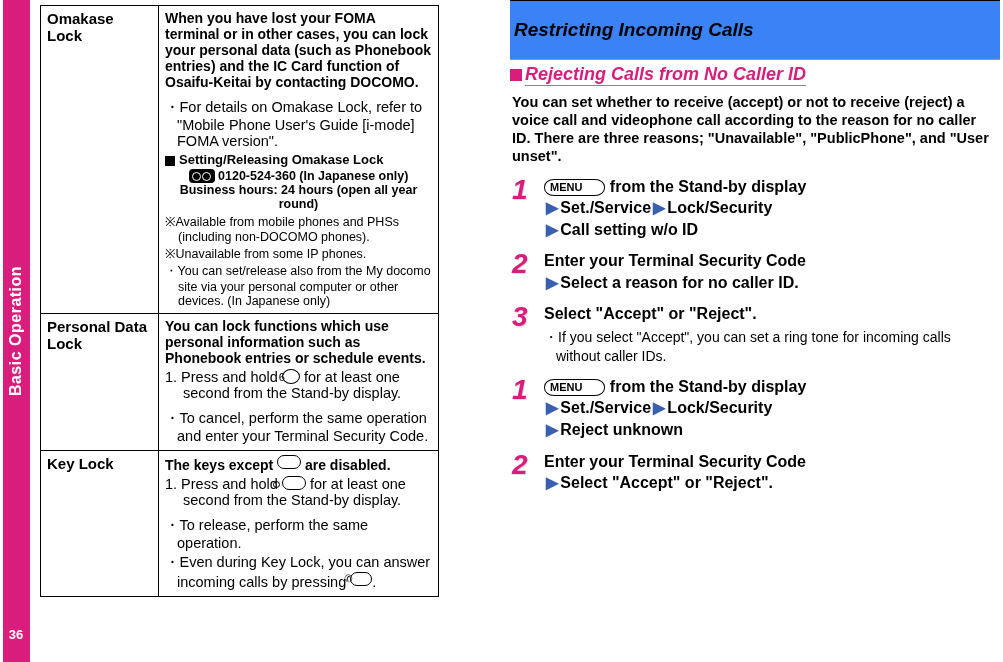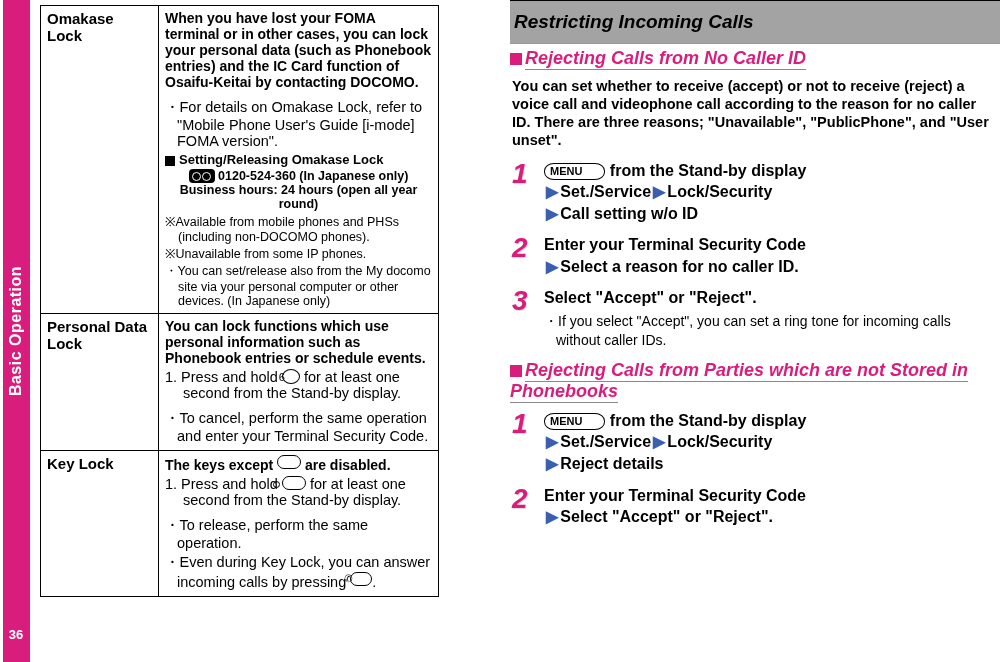--- a/index.html
+++ b/index.html
@@ -22,21 +22,21 @@
     .sub-head .square { display: inline-block; width: 10px; height: 10px; background: #000; margin-right: 4px; vertical-align: middle; }
     .phone-box { display: inline-block; background: #000; color: #fff; border-radius: 4px; padding: 1px 4px 1px 2px; font-size: 11px; font-weight: bold; }
     .phone-box .circ { display: inline-block; width: 9px; height: 9px; border: 1.5px solid #fff; border-radius: 50%; margin: 0 0 -1px 1px; }
     ul.note { list-style: none; margin: 2px 0 0 0; font-size: 12.5px; }
     ul.note li { padding-left: 13px; text-indent: -13px; margin: 1px 0; }
     ul.bullets { list-style: none; margin: 8px 0 0 0; }
     ul.bullets li { padding-left: 12px; text-indent: -12px; margin: 2px 0; font-size: 14.5px; }
     ol.numlist { list-style: none; margin: 3px 0 0 0; }
     ol.numlist li { padding-left: 18px; text-indent: -18px; margin: 2px 0; font-size: 14.5px; }
     
-    .section-title-bar { background: #a3a3a3; border-top: 1.5px solid #000; border-bottom: 1px solid #999; padding: 10px 4px; font-size: 19px; font-weight: bold; font-style: italic; margin-bottom: 3px; }
+    .section-title-bar { background: #3b82f6; border-top: 1.5px solid #000; border-bottom: 1px solid #999; padding: 18px 4px; font-size: 19px; font-weight: bold; font-style: italic; margin-bottom: 3px; }
     
     .subsection { margin: 4px 0 8px; }
     .subsection .sq { display: inline-block; width: 12px; height: 12px; background: #d81d7d; margin-right: 3px; vertical-align: -1px; }
     .subsection .sub-title { color: #d81d7d; font-weight: bold; font-size: 18px; font-style: italic; border-bottom: 1px solid #888; padding-bottom: 1px; }
     
     .intro { font-weight: bold; font-size: 14.5px; margin: 5px 2px 10px; line-height: 1.25; }
     
     .step { display: flex; margin: 4px 2px 10px; }
     .step-num { width: 32px; font-size: 28px; font-weight: bold; color: #d81d7d; font-style: italic; line-height: 1; text-shadow: 1px 1px 0 #ddd; flex-shrink: 0; }
     .step-body { flex: 1; font-weight: bold; font-size: 16px; line-height: 1.35; }
@@ -136,30 +136,27 @@
     </div>
   </div>
   <div class="step">
     <div class="step-num">3</div>
     <div class="step-body">
       <span>Select "Accept" or "Reject".</span>
       <span class="sub">・<span>If you select "Accept", you can set a ring tone for incoming calls without caller IDs.</span></span>
     </div>
   </div>
 
-  <div class="subsection">
-    <span class="sq"></span><span class="sub-title">Rejecting Calls from Parties which are not Stored in Phonebooks</span>
-  </div>
 
   <div class="step">
     <div class="step-num">1</div>
     <div class="step-body">
       <span class="key">MENU</span><span> from the Stand-by display</span><br>
       <span class="tri">▶</span><span>Set./Service</span><span class="tri">▶</span><span>Lock/Security</span><br>
-      <span class="tri">▶</span><span>Reject details</span>
+      <span class="tri">▶</span><span>Reject unknown</span>
     </div>
   </div>
   <div class="step">
     <div class="step-num">2</div>
     <div class="step-body">
       <span>Enter your Terminal Security Code</span><br>
       <span class="tri">▶</span><span>Select "Accept" or "Reject".</span>
     </div>
   </div>
 </div>

